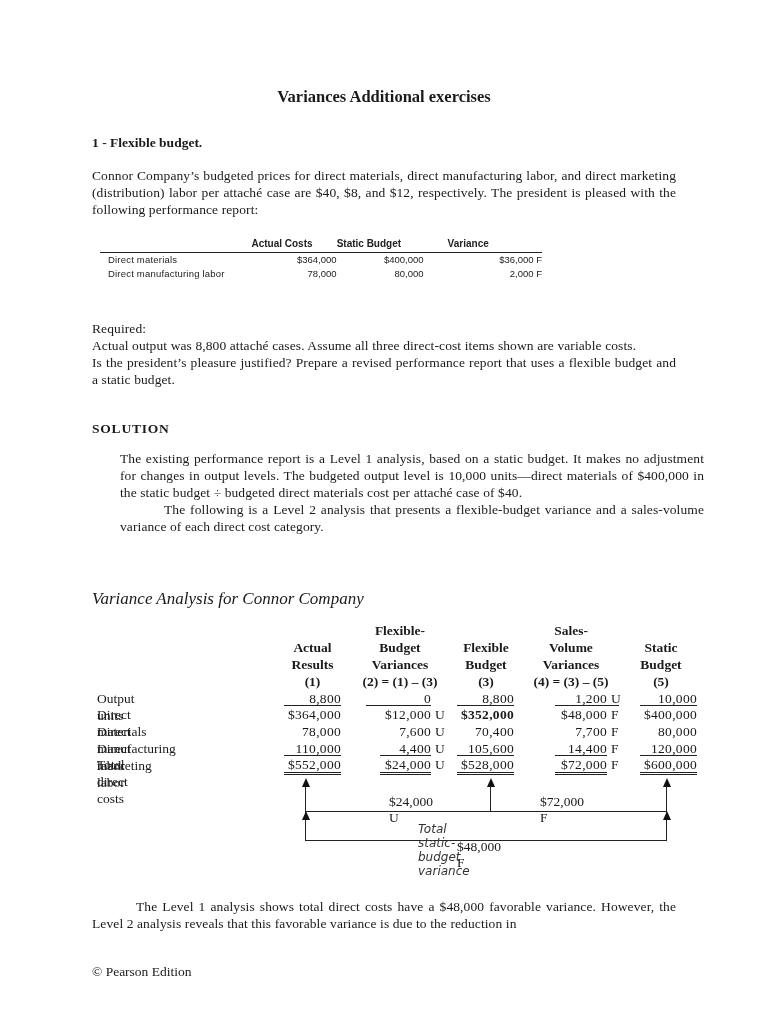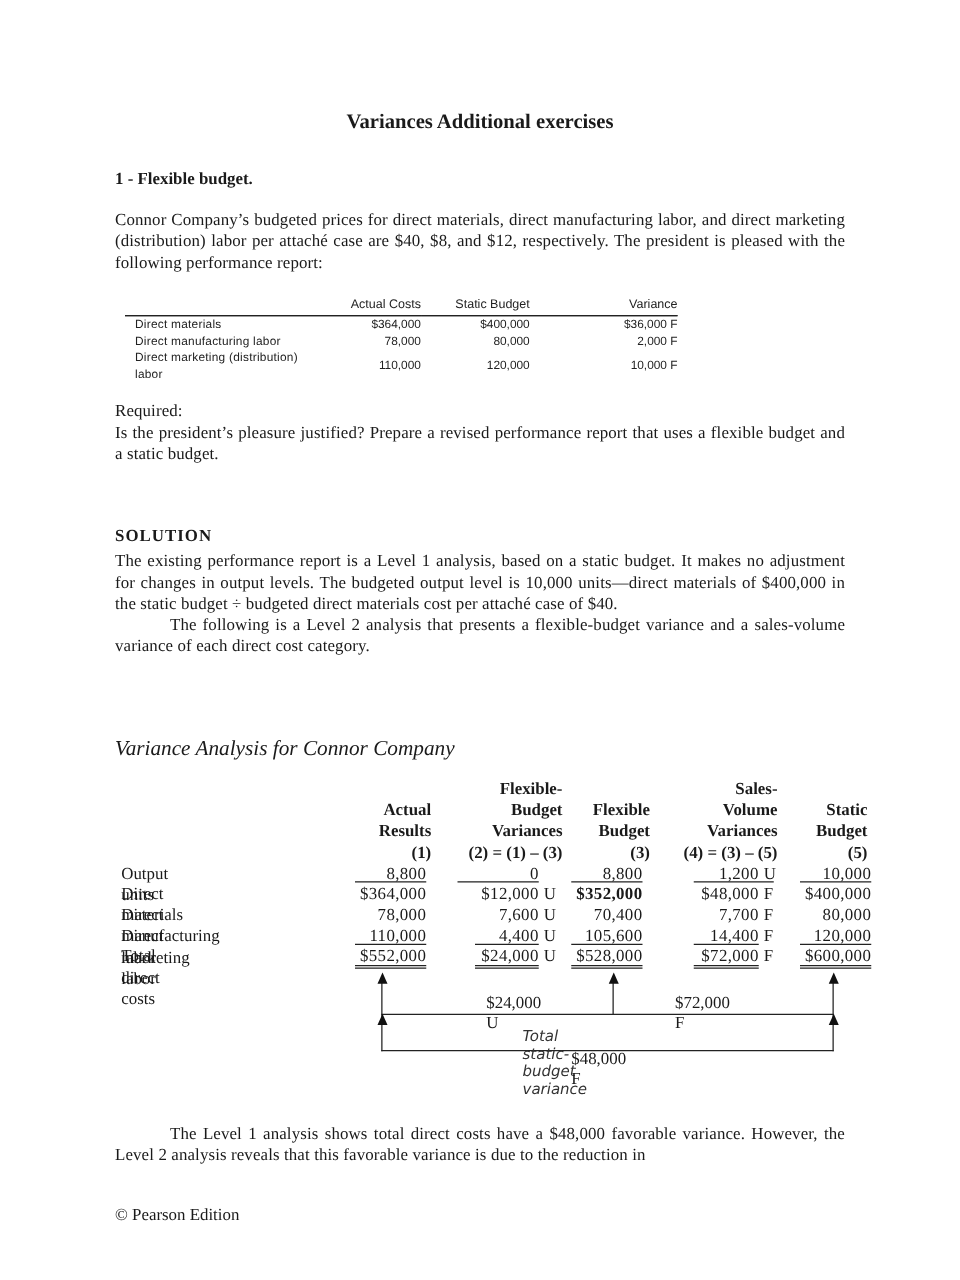--- a/index.html
+++ b/index.html
@@ -22,33 +22,33 @@
   .indent { text-indent: 44px; }
   .sol { left: 92px; top: 421px; font-weight: bold; font-size: 13.5px; letter-spacing: 0.8px; }
 
   
   .report {
     left: 100px; top: 236px; width: 442px;
     font-family: "Liberation Sans", "DejaVu Sans", sans-serif;
     font-size: 9.5px; color: #222;
   }
   .report table { border-collapse: collapse; width: 100%; }
-  .report th { font-weight: normal; font-size: 10px; text-align: right; padding: 2px 0 3px 0; border-bottom: 1.3px solid #222; }
+  .report th { font-weight: bold; font-size: 10px; text-align: left; padding: 2px 0 3px 0; border-bottom: 1.3px solid #222; }
   .report td { padding: 1px 0 0 0; text-align: right; line-height: 12.5px; }
   .report td.lbl { text-align: left; padding-left: 8px; letter-spacing: 0.2px; }
   .report .c1 { width: 160px; }
   .report .c2 { width: 90px; }
   .report .c3 { width: 92px; }
   .report .c4 { width: 100px; padding-left: 24px; }
 
   .caption { left: 92px; top: 589px; font-size: 17px; font-style: italic; }
 
   
   .va { left: 0; top: 0; font-size: 13.5px; }
-  .va .hdr { position: absolute; text-align: right; font-weight: bold; line-height: 17px; }
+  .va .hdr { position: absolute; text-align: center; font-weight: bold; line-height: 17px; }
   .va .lbl { position: absolute; left: 97px; line-height: 17px; }
   .va .cell { position: absolute; text-align: right; line-height: 17px; letter-spacing: 0.3px; }
   .va .suf { position: absolute; line-height: 17px; }
 
   .line { position: absolute; background: #222; }
   .arrow-up {
     position: absolute; width: 0; height: 0;
     border-left: 4px solid transparent; border-right: 4px solid transparent;
     border-bottom: 9px solid #111;
   }
@@ -85,38 +85,33 @@
         <td>$364,000</td>
         <td>$400,000</td>
         <td>$36,000 F</td>
       </tr>
       <tr>
         <td class="lbl">Direct manufacturing labor</td>
         <td>78,000</td>
         <td>80,000</td>
         <td>2,000 F</td>
       </tr>
-      <tr>
-        <td class="lbl">Direct marketing (distribution) labor</td>
-        <td>110,000</td>
-        <td>120,000</td>
-        <td>10,000 F</td>
-      </tr>
     </tbody>
   </table>
 </div>
 
 <div class="abs para" style="top:320px;">
   <p>Required:</p>
+  <p>Actual output was 8,800 attaché cases. Assume all three direct-cost items shown are variable costs.</p>
   <p>Is the president’s pleasure justified? Prepare a revised performance report that uses a flexible budget and a static budget.</p>
 </div>
 
 <div class="abs sol">SOLUTION</div>
 
-<div class="abs para" style="top:440px;">
+<div class="abs para" style="top:450px;margin-left:28px;">
   <p>The existing performance report is a Level 1 analysis, based on a static budget. It makes no adjustment for changes in output levels. The budgeted output level is 10,000 units—direct materials of $400,000 in the static budget ÷ budgeted direct materials cost per attaché case of $40.</p>
   <p class="indent">The following is a Level 2 analysis that presents a flexible-budget variance and a sales-volume variance of each direct cost category.</p>
 </div>
 
 <div class="abs caption">Variance Analysis for Connor Company</div>
 
 <div class="abs va">
 
   <div class="hdr" style="left:280px; width:65px; top:622px;">
     <div>&nbsp;</div>

